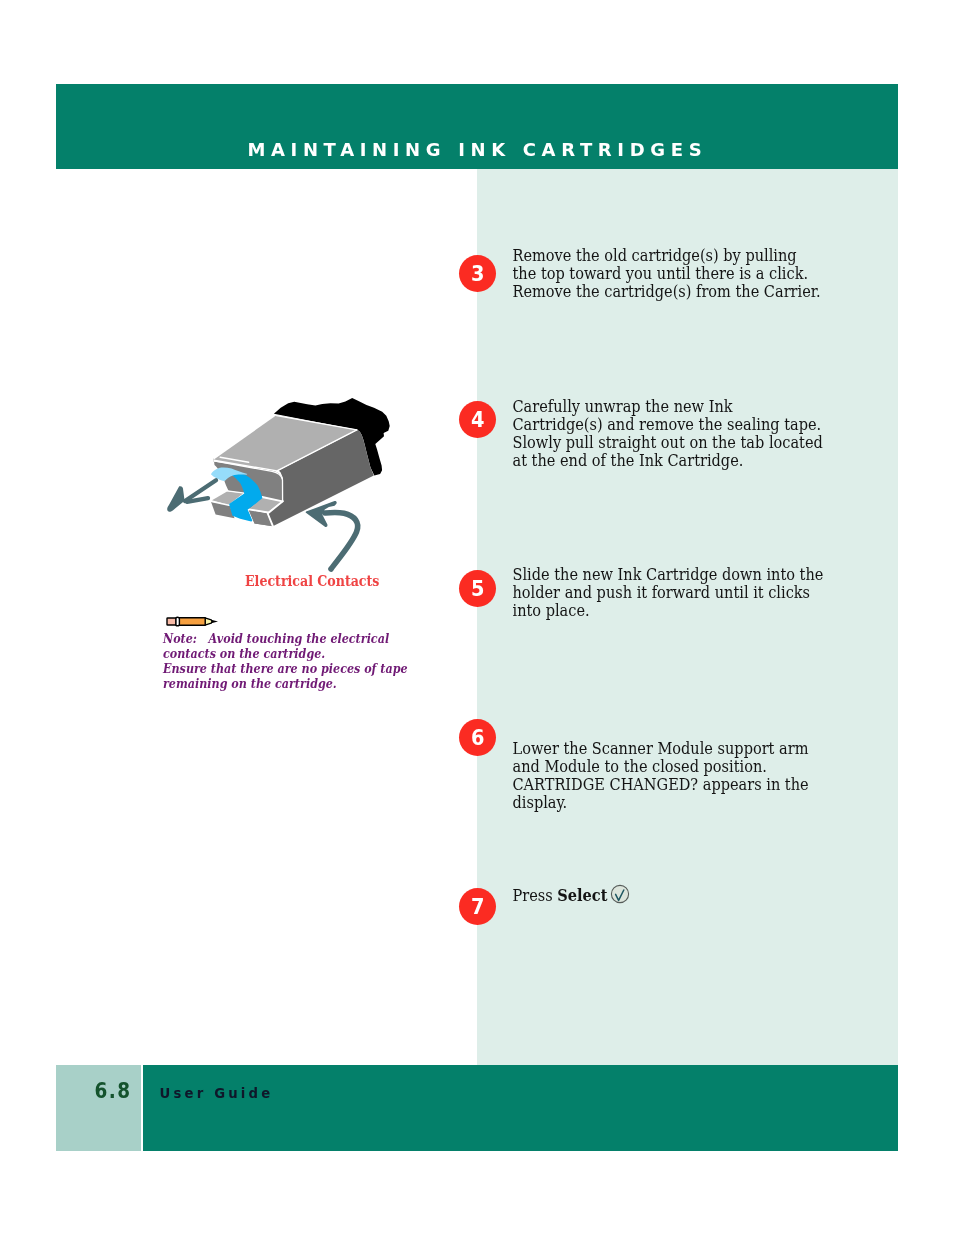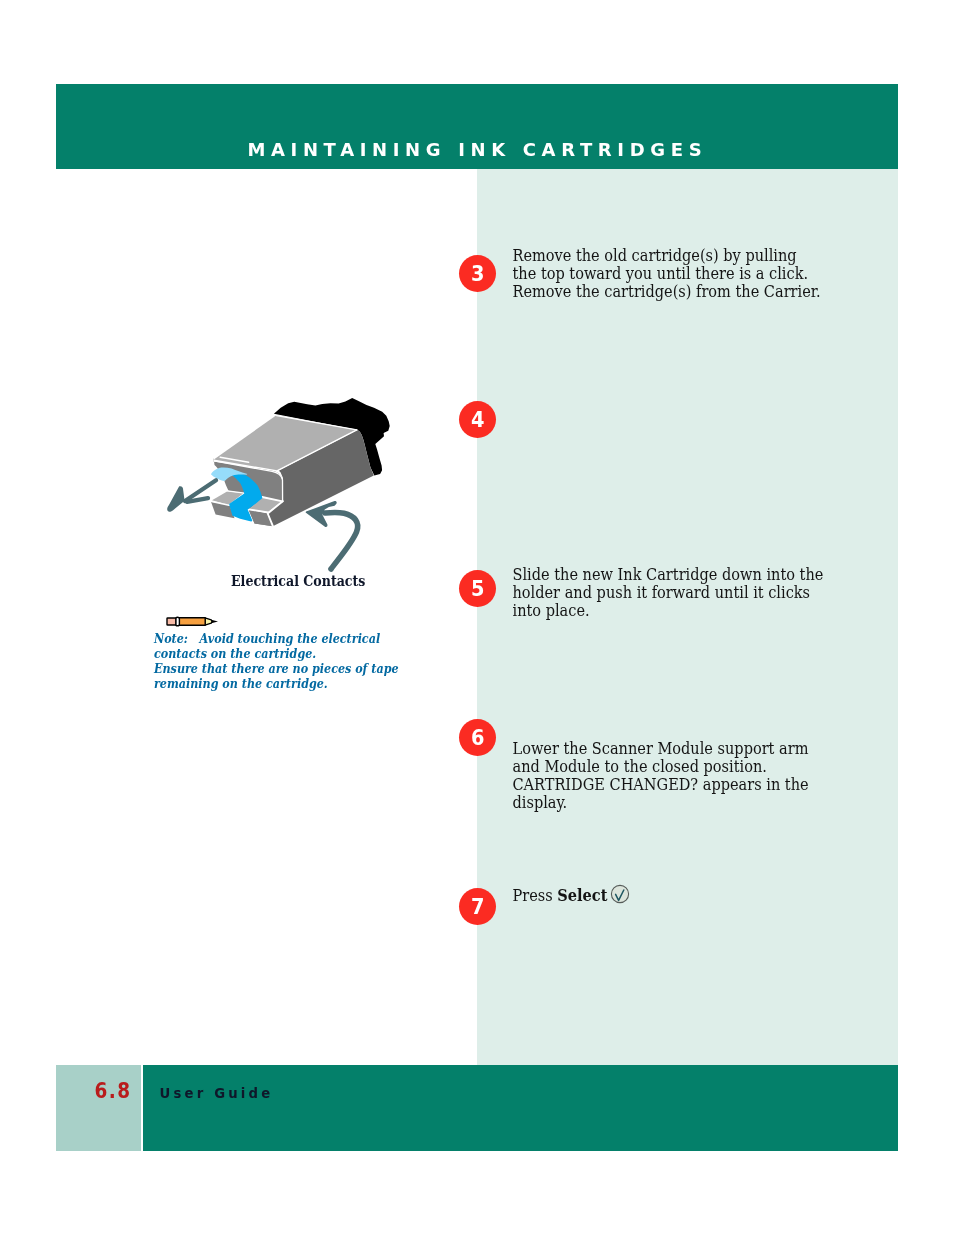--- a/index.html
+++ b/index.html
@@ -16,50 +16,54 @@
   #tint-col{position:absolute;left:477px;top:169px;width:421px;height:897px;background:var(--tint);}
 
   
   .step-num{position:absolute;left:459px;width:37.4px;height:37.4px;border-radius:50%;background:var(--red);
     font-family:"DejaVu Sans Condensed",sans-serif;font-weight:bold;font-size:21.5px;color:#fff;
     text-align:center;line-height:38px;}
   .step-text{position:absolute;left:512.5px;width:340px;font-family:"DejaVu Serif Condensed",serif;
     font-size:16.15px;line-height:18px;color:#141414;white-space:pre-line;}
 
   
-  #fig-caption{position:absolute;left:231px;top:573px;font-family:"DejaVu Serif Condensed",serif;
-    font-weight:bold;font-size:14px;color:#0f172a;white-space:nowrap;}
-
-  
-  #note{position:absolute;left:154px;top:630.6px;width:280px;
+  #fig-caption{position:absolute;left:245px;top:573px;font-family:"DejaVu Serif Condensed",serif;
+    font-weight:bold;font-size:14px;color:#ef4444;white-space:nowrap;}
+
+  
+  #note{position:absolute;left:163px;top:630.6px;width:280px;
     font-family:"DejaVu Serif Condensed",serif;font-style:italic;font-weight:bold;
-    font-size:12.4px;line-height:15.3px;color:#0369a1;white-space:nowrap;}
+    font-size:12.4px;line-height:15.3px;color:#701a75;white-space:nowrap;}
 
   
   #footer-page{position:absolute;left:56px;top:1065px;width:85px;height:86px;background:var(--teal);}
   #footer-page span{position:absolute;left:38.5px;top:14px;font-family:"DejaVu Sans Condensed",sans-serif;
-    font-weight:bold;font-size:20.5px;letter-spacing:1.4px;color:#b91c1c;}
+    font-weight:bold;font-size:20.5px;letter-spacing:1.4px;color:#14532d;}
   #footer-band{position:absolute;left:143px;top:1065px;width:755px;height:86px;background:var(--green);}
   #footer-label{position:absolute;left:159.5px;top:1083.6px;font-family:"DejaVu Sans Condensed",sans-serif;
     font-weight:bold;font-size:14.7px;letter-spacing:3.2px;color:#0f172a;white-space:nowrap;}
 </style>
 </head>
 <body>
 
 <div id="page">
   <div id="header-band"></div>
   <div id="header-title">MAINTAINING INK CARTRIDGES</div>
   <div id="tint-col"></div>
 
   <div class="step-num" style="top:255px">3</div>
   <div class="step-text" style="top:247px">Remove the old cartridge(s) by pulling
 the top toward you until there is a click.
 Remove the cartridge(s) from the Carrier.</div>
 
   <div class="step-num" style="top:401px">4</div>
+  <div class="step-text" style="top:397.5px">Carefully unwrap the new Ink
+Cartridge(s) and remove the sealing tape.
+Slowly pull straight out on the tab located
+at the end of the Ink Cartridge.</div>
 
   <div class="step-num" style="top:569.5px">5</div>
   <div class="step-text" style="top:565.5px">Slide the new Ink Cartridge down into the
 holder and push it forward until it clicks
 into place.</div>
 
   <div class="step-num" style="top:719px">6</div>
   <div class="step-text" style="top:740px">Lower the Scanner Module support arm
 and Module to the closed position.
 CARTRIDGE CHANGED? appears in the

